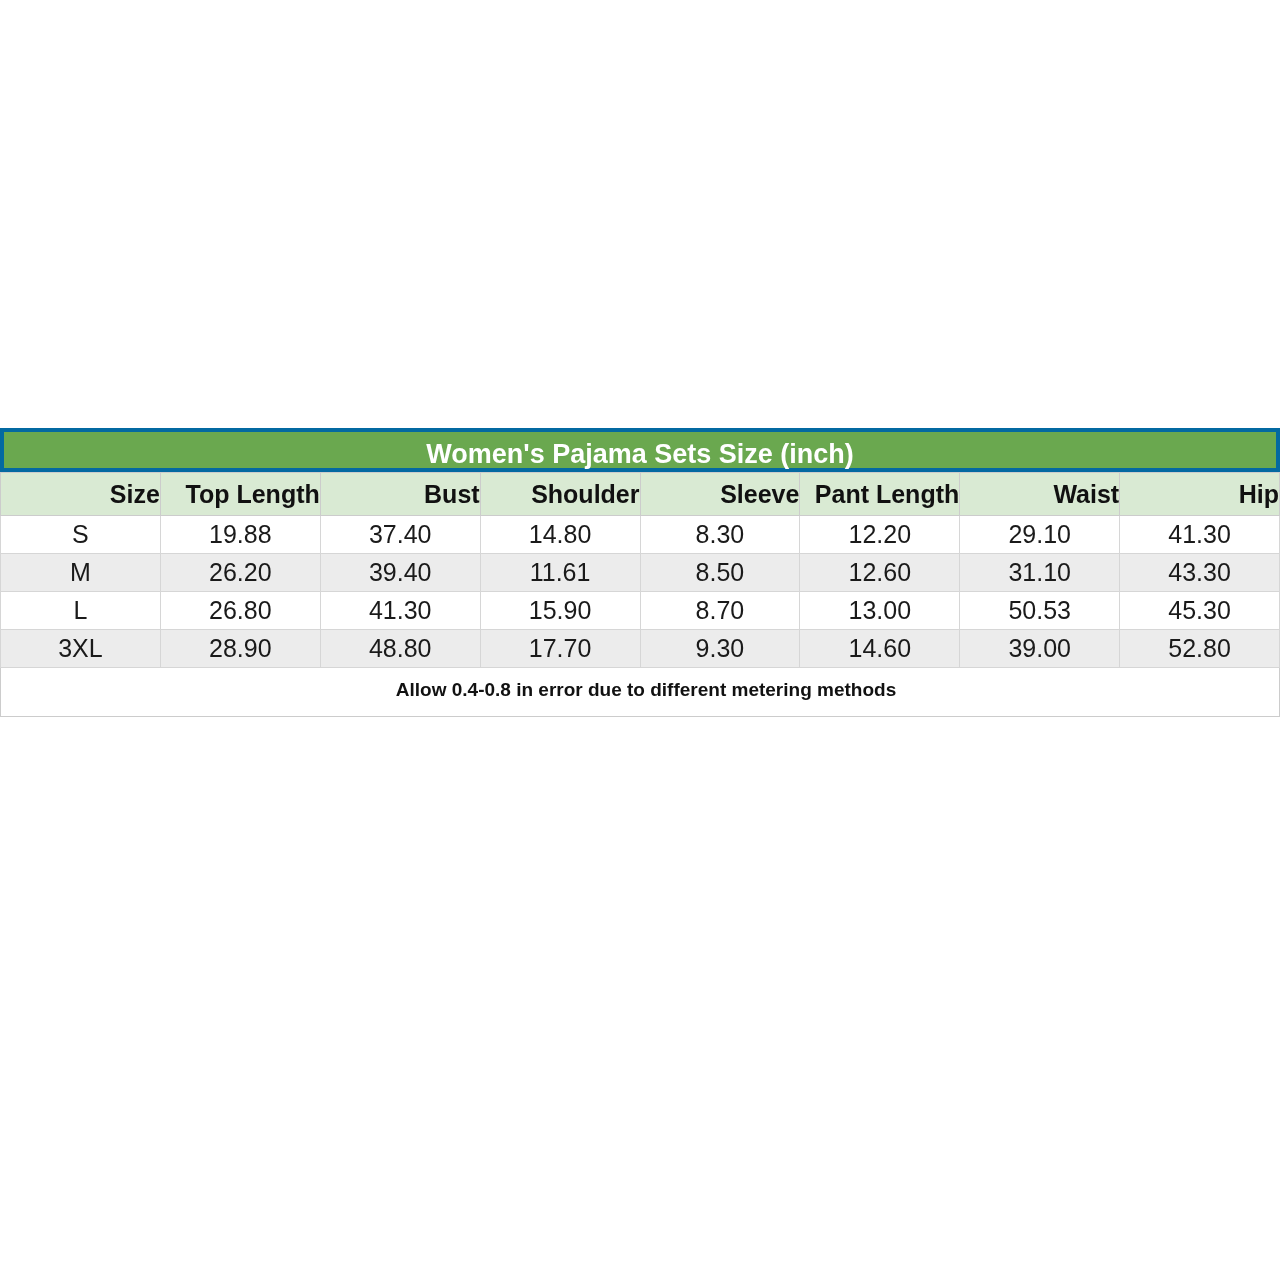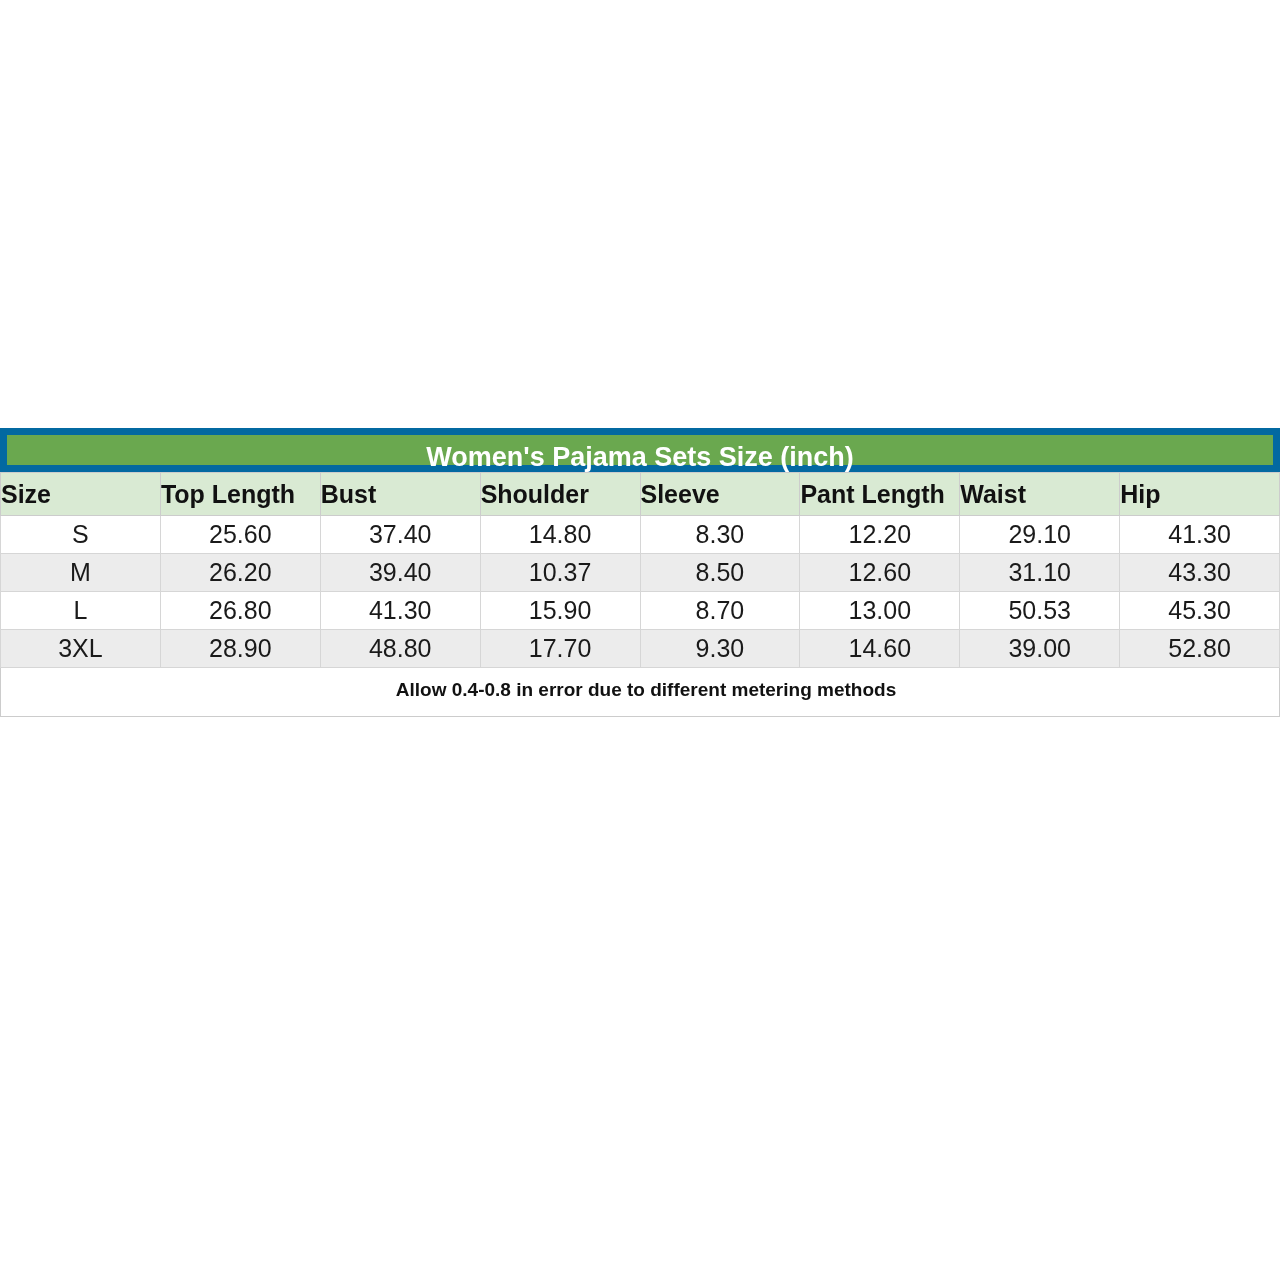--- a/index.html
+++ b/index.html
@@ -22,36 +22,36 @@
     width: 1280px;
   }
   .title-bar {
     background: #6aa84f;
     color: #ffffff;
     height: 44px;
     line-height: 44px;
     text-align: center;
     font-weight: bold;
     font-size: 27px;
-    border: 7px solid #0369a1;
+    border: 4px solid #0369a1;
     box-sizing: border-box;
   }
   table.size-table {
     width: 100%;
     border-collapse: collapse;
     table-layout: fixed;
   }
   table.size-table th {
     background: #d9ead3;
     color: #111111;
     font-weight: bold;
     font-size: 25px;
     height: 42px;
     border: 1px solid #cccccc;
-    text-align: left;
+    text-align: right;
     padding: 0;
   }
   table.size-table td {
     color: #1a1a1a;
     font-size: 25px;
     font-weight: 400;
     height: 37px;
     border: 1px solid #d6d6d6;
     text-align: center;
     padding: 0;
@@ -92,33 +92,33 @@
           <th>Shoulder</th>
           <th>Sleeve</th>
           <th>Pant Length</th>
           <th>Waist</th>
           <th>Hip</th>
         </tr>
       </thead>
       <tbody>
         <tr>
           <td>S</td>
-          <td>25.60</td>
+          <td>19.88</td>
           <td>37.40</td>
           <td>14.80</td>
           <td>8.30</td>
           <td>12.20</td>
           <td>29.10</td>
           <td>41.30</td>
         </tr>
         <tr>
           <td>M</td>
           <td>26.20</td>
           <td>39.40</td>
-          <td>10.37</td>
+          <td>11.61</td>
           <td>8.50</td>
           <td>12.60</td>
           <td>31.10</td>
           <td>43.30</td>
         </tr>
         <tr>
           <td>L</td>
           <td>26.80</td>
           <td>41.30</td>
           <td>15.90</td>

